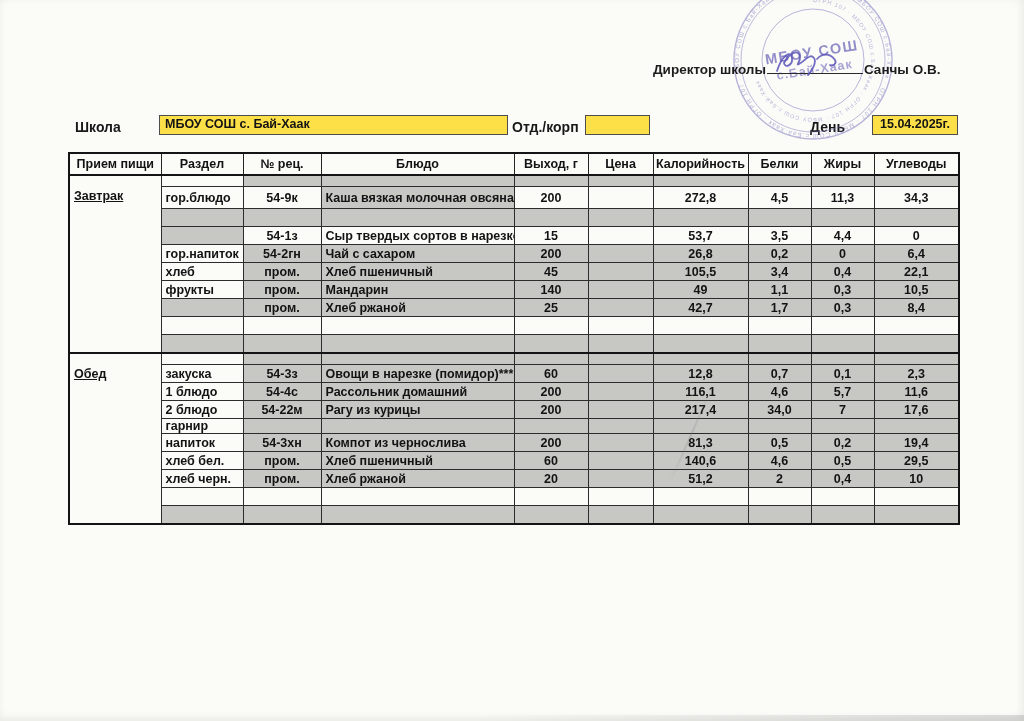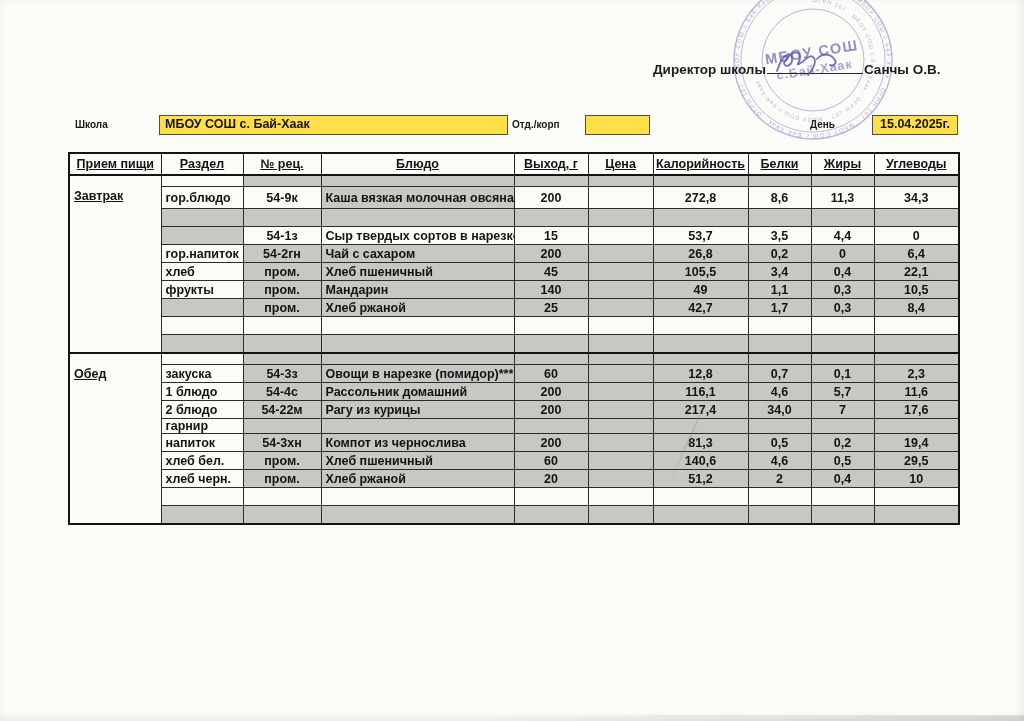--- a/index.html
+++ b/index.html
@@ -14,38 +14,38 @@
   .approve .row2{margin-top:9px;white-space:nowrap;}
   .sig-line{display:inline-block;position:relative;width:96px;height:12px;
             border-bottom:1.3px solid #2a2a2a;vertical-align:baseline;margin:0 1px;}
   .sig-line svg{position:absolute;left:6px;top:-14px;}
 
   
   .stamp{position:absolute;left:727px;top:-26px;z-index:2;pointer-events:none;}
   .stamp text{font-family:"Liberation Sans","DejaVu Sans",sans-serif;}
 
   
-  .flabel{position:absolute;font-size:10px;font-weight:700;color:#191919;top:119px;}
+  .flabel{position:absolute;font-size:14px;font-weight:700;color:#191919;top:119px;}
   .fbox{position:absolute;top:115px;height:20px;background:#fde047;border:1.6px solid #4d4d4d;
         box-sizing:border-box;font-size:12.5px;font-weight:700;color:#141414;
         line-height:17px;white-space:nowrap;overflow:hidden;}
   .fbox.school{left:159px;width:349px;padding-left:5px;}
   .fbox.dept{left:585px;width:65px;}
   .fbox.day{left:872px;width:86px;text-align:center;}
   .lb-school{left:75px;}
   .lb-dept{left:512px;}
   .lb-day{left:810px;}
 
   
   table.menu{position:absolute;left:68px;top:152px;width:890px;border-collapse:collapse;
              table-layout:fixed;font-size:12.5px;font-weight:700;color:#131313;
              border:2.4px solid #141414;}
   table.menu th{border:1.1px solid #252525;border-bottom:2.2px solid #141414;
                 height:20px;font-size:12.5px;padding:0 2px;background:#fbfbf8;
-                white-space:nowrap;overflow:hidden;text-decoration:underline;}
+                white-space:nowrap;overflow:hidden;}
   table.menu td{border:1px solid #2c2c2c;padding:0 4px;white-space:nowrap;overflow:hidden;
                 background:#fbfbf8;}
   table.menu td.shade{background:#c7c7c4;}
   td.l{text-align:left;} td.c{text-align:center;}
   tr.r-thin td{height:10px;}
   tr.r-tall td{height:21px;}
   tr.r-normal td{height:17px;}
   tr.r-short td{height:12px;}
   tr.section-start td{border-top:2.4px solid #141414;}
   td.meal-cell{vertical-align:top;background:#fbfbf8;border-right:1.1px solid #252525;}
@@ -138,21 +138,21 @@
           <td class="c shade"></td>
           <td class="c shade"></td>
         </tr>
         <tr class="r-tall">
           <td class="l">гор.блюдо</td>
           <td class="c">54-9к</td>
           <td class="l shade">Каша вязкая молочная овсяная</td>
           <td class="c">200</td>
           <td class="c"></td>
           <td class="c">272,8</td>
-          <td class="c">8,6</td>
+          <td class="c">4,5</td>
           <td class="c">11,3</td>
           <td class="c">34,3</td>
         </tr>
         <tr class="r-normal">
           <td class="l shade"></td>
           <td class="c shade"></td>
           <td class="l shade"></td>
           <td class="c shade"></td>
           <td class="c shade"></td>
           <td class="c shade"></td>

